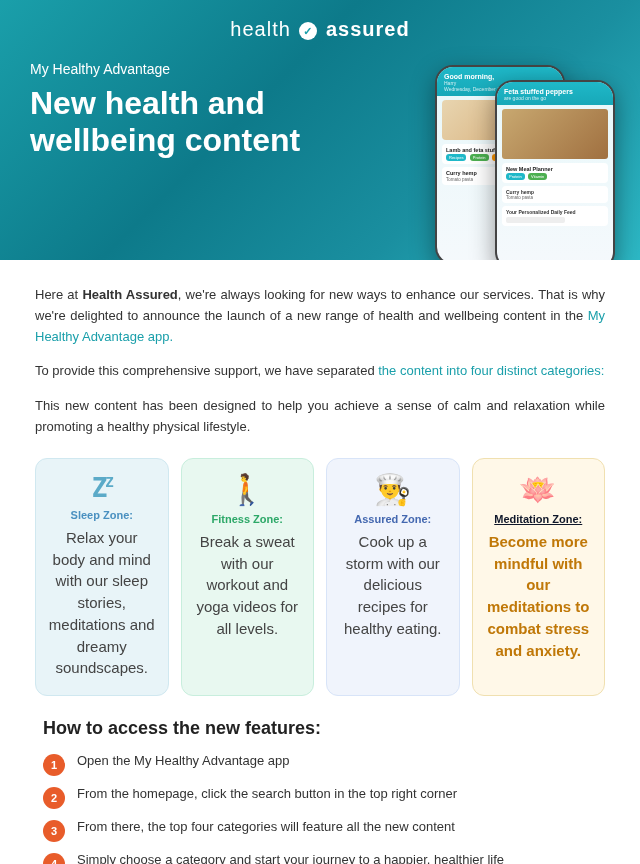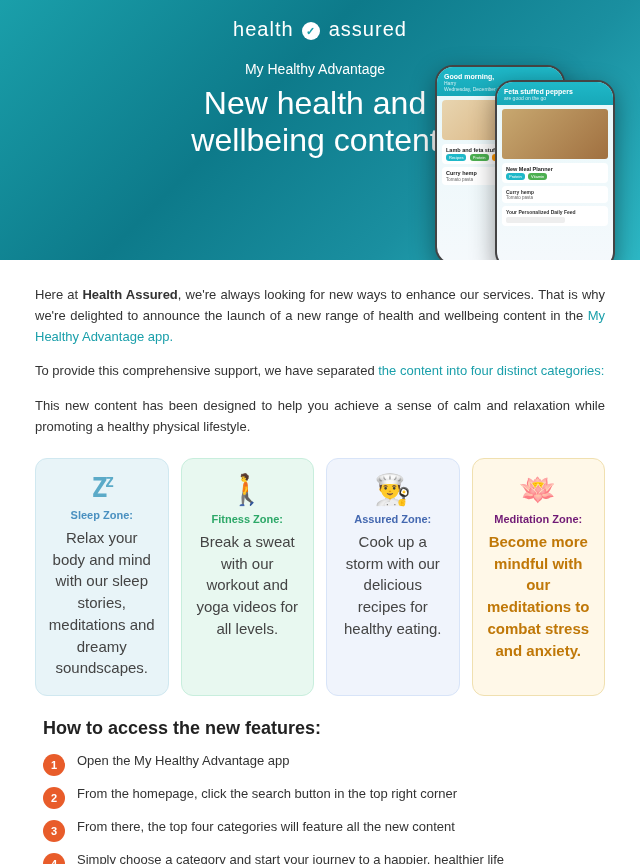--- a/index.html
+++ b/index.html
@@ -44,43 +44,42 @@
       content: '✓';
       color: #1a9faa;
       font-size: 11px;
       position: absolute;
       top: 50%;
       left: 50%;
       transform: translate(-50%, -50%);
       font-weight: bold;
     }
     .header-logo .logo-assured {
-      font-weight: 400;
+      font-weight: 700;
     }
 
     .header-content {
       display: flex;
       align-items: flex-start;
       justify-content: space-between;
     }
     .header-text {
       flex: 1;
       padding-right: 10px;
-      text-align: center;
     }
     .header-subtitle {
       color: #fff;
       font-size: 14px;
       font-weight: 400;
       margin-bottom: 8px;
     }
     .header-title {
       color: #fff;
       font-size: 32px;
-      font-weight: 400;
+      font-weight: 700;
       line-height: 1.15;
     }
 
     
     .phone-container {
       position: absolute;
       right: 15px;
       top: 55px;
       width: 200px;
       height: 220px;
@@ -219,21 +218,21 @@
     .zone-card.meditation .zone-icon { color: #e0a820; }
 
     .zone-title {
       font-weight: 700;
       font-size: 11px;
       margin-bottom: 6px;
     }
     .zone-card.sleep .zone-title { color: #4a90c0; }
     .zone-card.fitness .zone-title { color: #2da868; }
     .zone-card.recipe .zone-title { color: #4468b0; }
-    .zone-card.meditation .zone-title { color: #701a75; }
+    .zone-card.meditation .zone-title { color: #0f172a; text-decoration: underline; }
 
     .zone-desc {
       font-size: 15px;
       line-height: 1.45;
       color: #444;
     }
     .zone-card.meditation .zone-desc {
       color: #c07808;
       font-weight: 600;
     }

